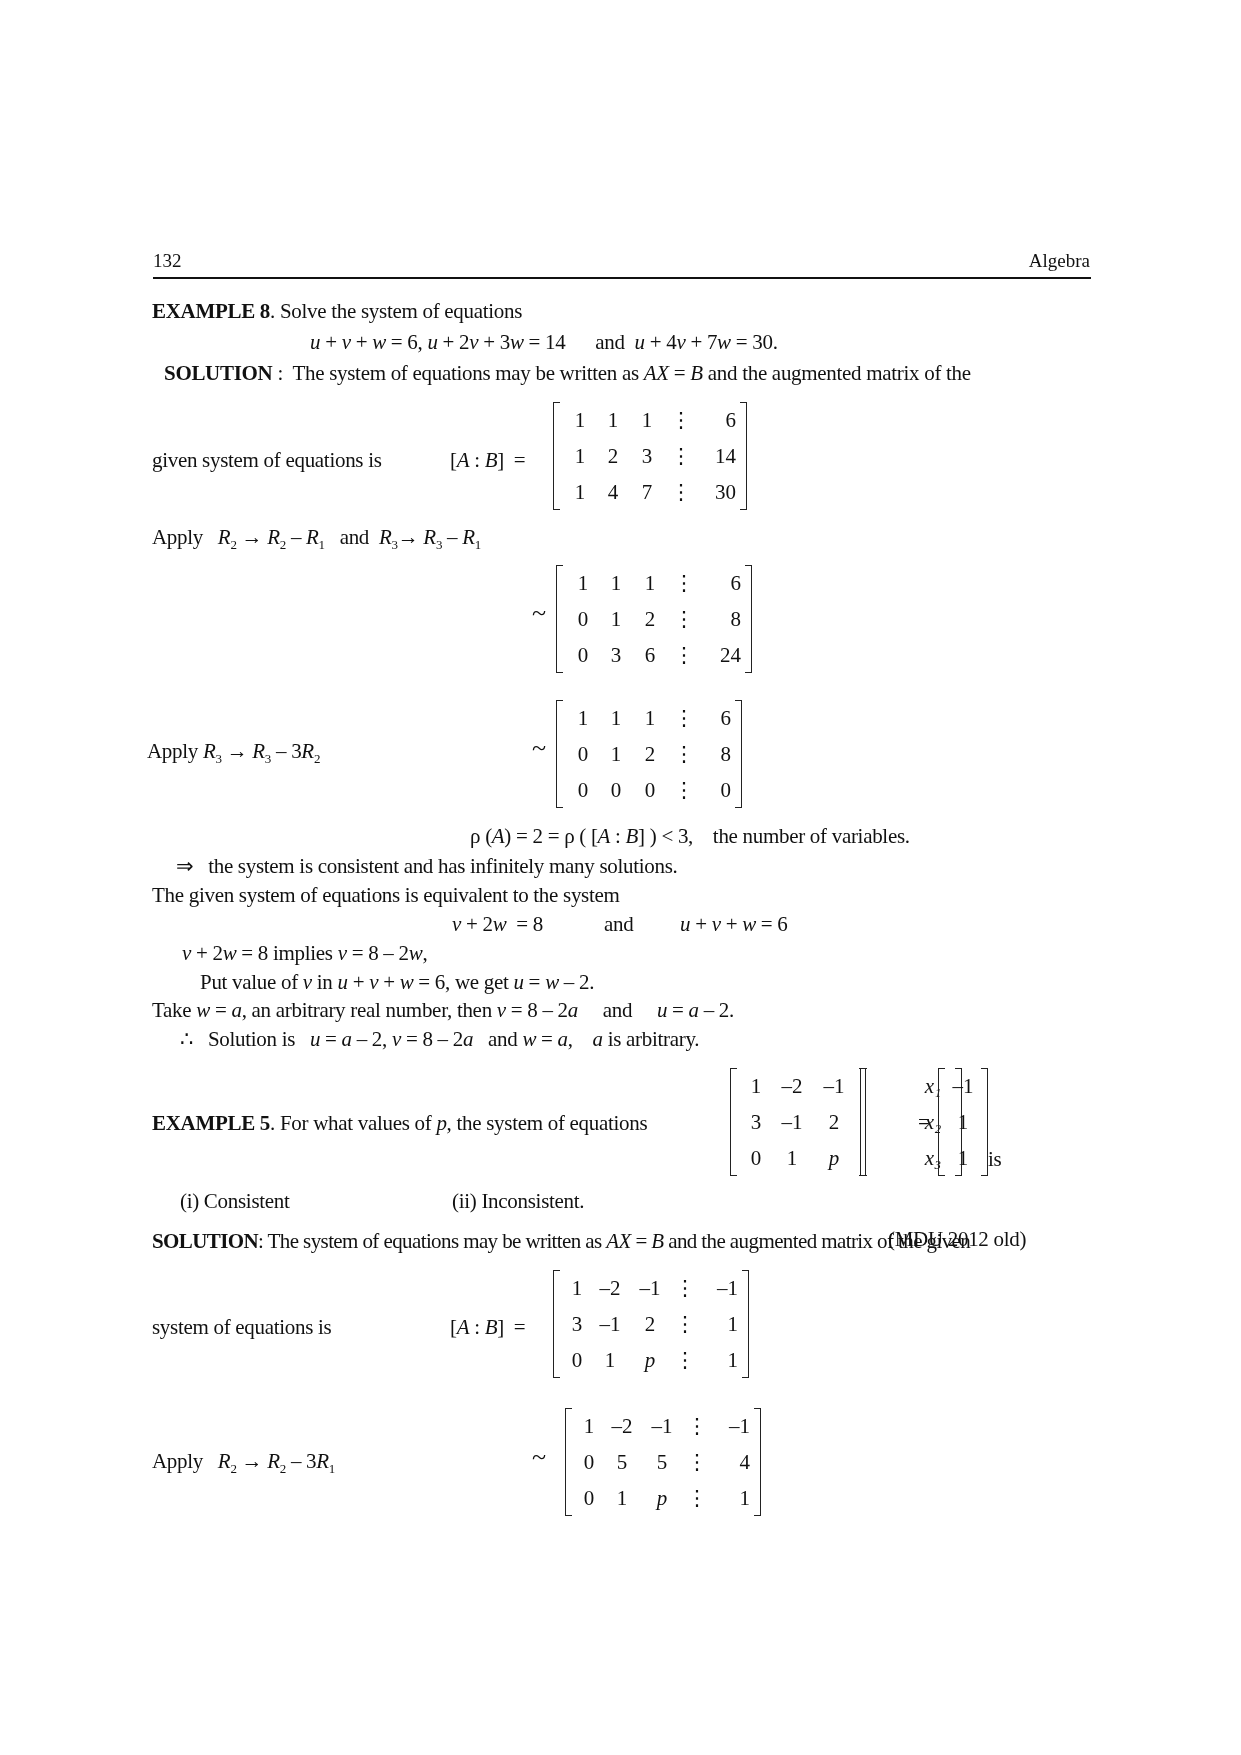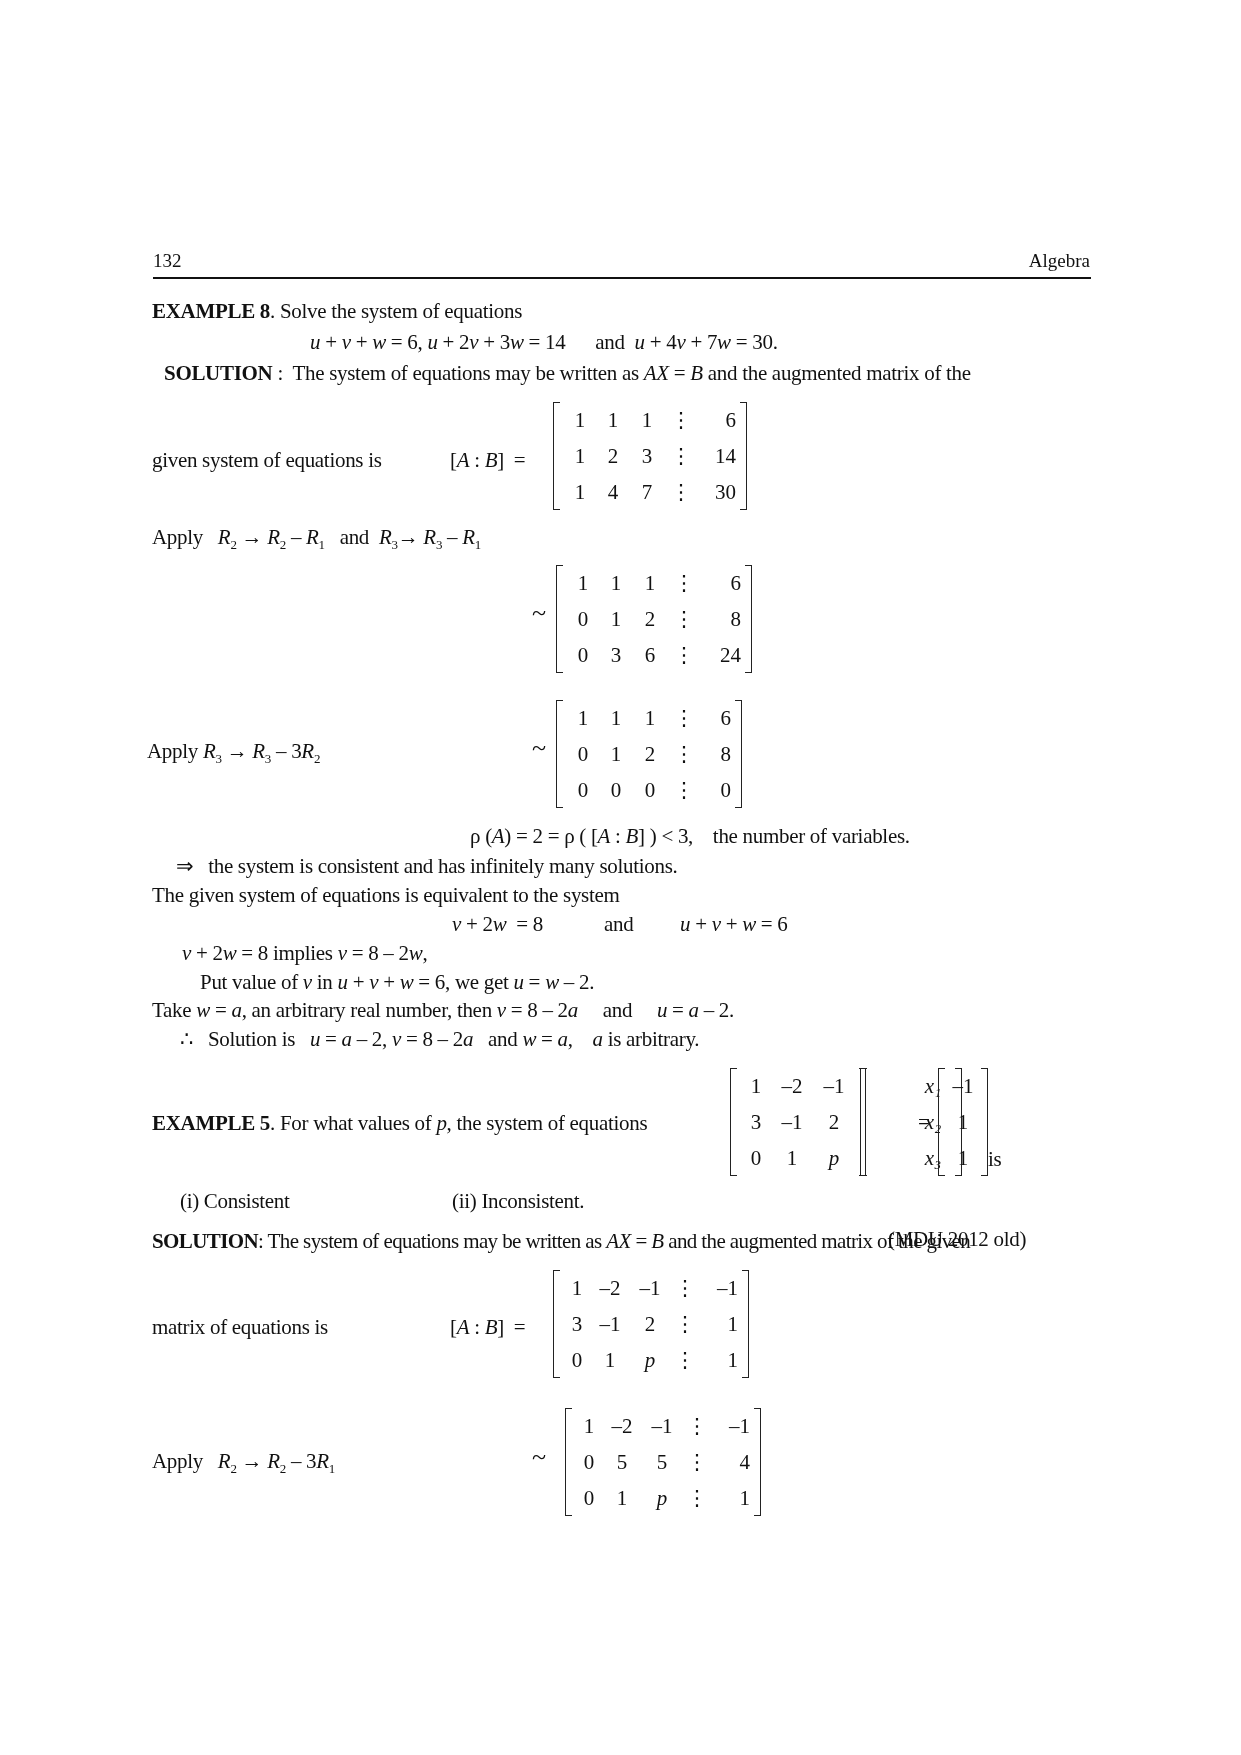--- a/index.html
+++ b/index.html
@@ -178,21 +178,21 @@
 <div class="abs serif" style="left:988px; top:1110px;margin-top:36px;">is</div>
 
 <div class="abs serif" style="left:180px; top:1188px;">(i)   Consistent</div>
 <div class="abs serif" style="left:452px; top:1188px;">(ii) Inconsistent.</div>
 <div class="abs serif" style="left:888px; top:1188px;margin-top:38px;">(MDU 2012 old)</div>
 
 <div class="abs serif" style="left:152px; top:1228px; letter-spacing:-0.6px;">
   <span class="b">SOLUTION</span>: The system of equations may be written as <i>AX</i> = <i>B</i> and the augmented matrix of the given
 </div>
 
-<div class="abs serif" style="left:152px; top:1314px;">matrix of equations is</div>
+<div class="abs serif" style="left:152px; top:1314px;">system of equations is</div>
 <div class="abs serif" style="left:450px; top:1314px;">[<i>A</i> : <i>B</i>] &nbsp;=</div>
 
 <div class="mat" style="left:553px; top:1270px; height:108px;">
   <div class="br l"></div>
   <div class="mgrid" style="grid-template-columns: 26px 40px 40px 30px 38px;">
     <span>1</span>
       <span>–2</span>
       <span>–1</span>
       <span>⋮</span>
       <span class="rt">–1</span>

